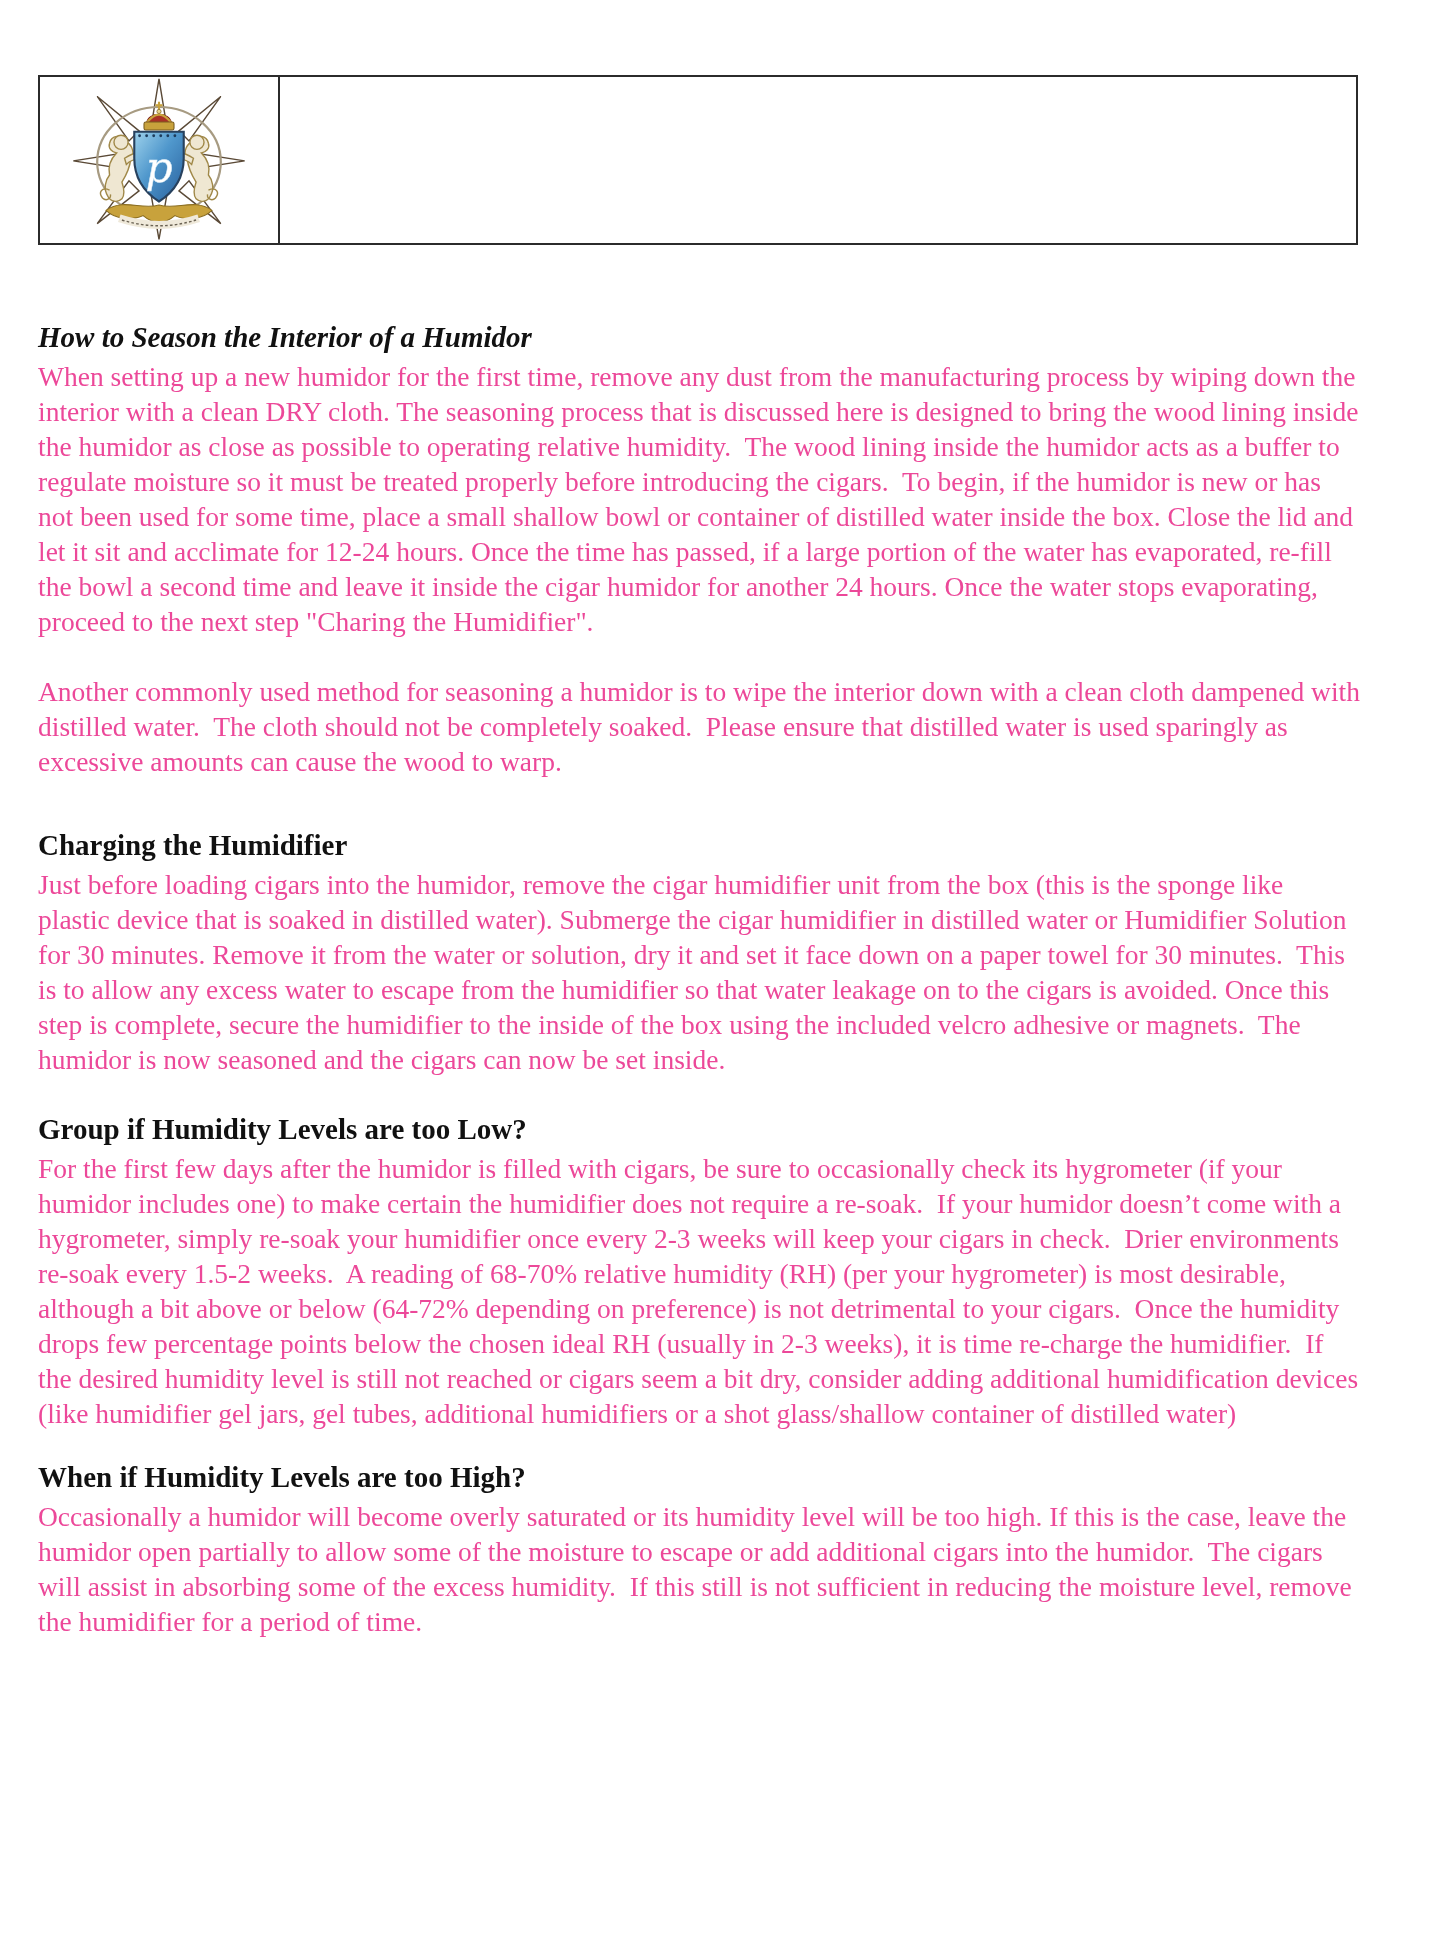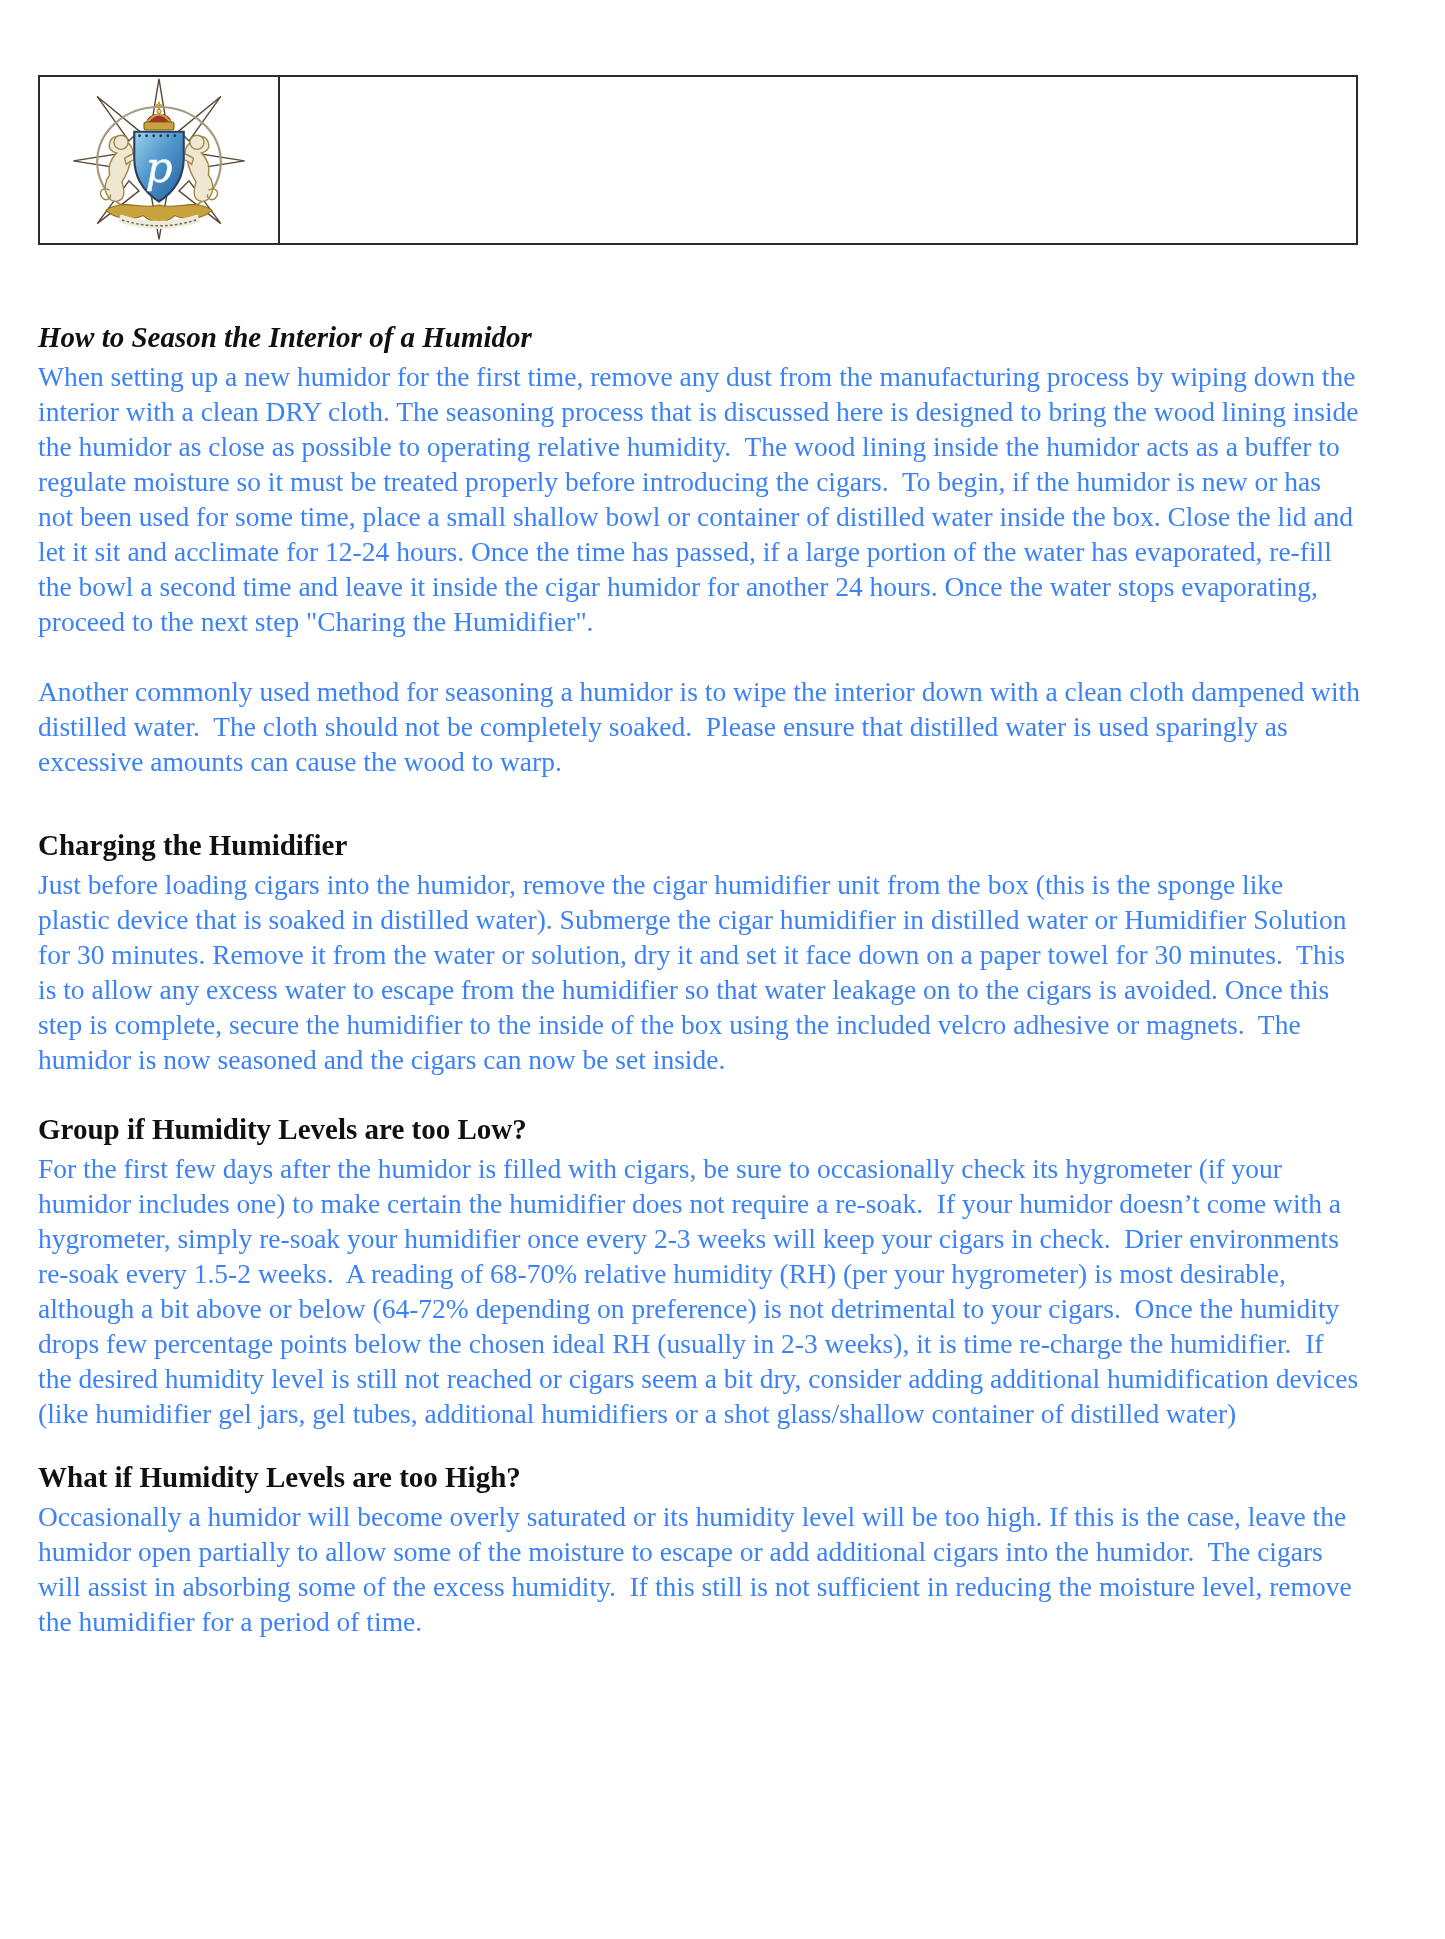--- a/index.html
+++ b/index.html
@@ -45,21 +45,21 @@
     margin:24px 0 0 0;color:#111;
   }
   h2.section-heading{
     font-size:29px;line-height:40px;font-weight:bold;
     margin:0;color:#111;
   }
   p.para{
     font-size:27.5px;line-height:35px;
     margin:2px 0 0 0;
     white-space:pre-wrap;
-    color:#3b82f6;
+    color:#ec4899;
   }
   p.para + p.para{margin-top:35px;}
   #sec-season  h2{margin-top:72px;font-style:italic;}
   #sec-charging h2{margin-top:46px;}
   #sec-low  h2{margin-top:32px;}
   #sec-high h2{margin-top:26px;}
 </style>
 </head>
 <body>
 
@@ -146,17 +146,17 @@
     <p class="para">Just before loading cigars into the humidor, remove the cigar humidifier unit from the box (this is the sponge like plastic device that is soaked in distilled water). Submerge the cigar humidifier in distilled water or Humidifier Solution for 30 minutes. Remove it from the water or solution, dry it and set it face down on a paper towel for 30 minutes.  This is to allow any excess water to escape from the humidifier so that water leakage on to the cigars is avoided. Once this step is complete, secure the humidifier to the inside of the box using the included velcro adhesive or magnets.  The humidor is now seasoned and the cigars can now be set inside.</p>
   </section>
 
 
   <section id="sec-low">
     <h2 class="section-heading">Group if Humidity Levels are too Low?</h2>
     <p class="para">For the first few days after the humidor is filled with cigars, be sure to occasionally check its hygrometer (if your humidor includes one) to make certain the humidifier does not require a re-soak.  If your humidor doesn’t come with a hygrometer, simply re-soak your humidifier once every 2-3 weeks will keep your cigars in check.  Drier environments re-soak every 1.5-2 weeks.  A reading of 68-70% relative humidity (RH) (per your hygrometer) is most desirable, although a bit above or below (64-72% depending on preference) is not detrimental to your cigars.  Once the humidity drops few percentage points below the chosen ideal RH (usually in 2-3 weeks), it is time re-charge the humidifier.  If the desired humidity level is still not reached or cigars seem a bit dry, consider adding additional humidification devices (like humidifier gel jars, gel tubes, additional humidifiers or a shot glass/shallow container of distilled water)</p>
   </section>
 
   <section id="sec-high">
-    <h2 class="section-heading">What if Humidity Levels are too High?</h2>
+    <h2 class="section-heading">When if Humidity Levels are too High?</h2>
     <p class="para">Occasionally a humidor will become overly saturated or its humidity level will be too high. If this is the case, leave the humidor open partially to allow some of the moisture to escape or add additional cigars into the humidor.  The cigars will assist in absorbing some of the excess humidity.  If this still is not sufficient in reducing the moisture level, remove the humidifier for a period of time.</p>
   </section>
 
 </div>
 
 </body></html>

